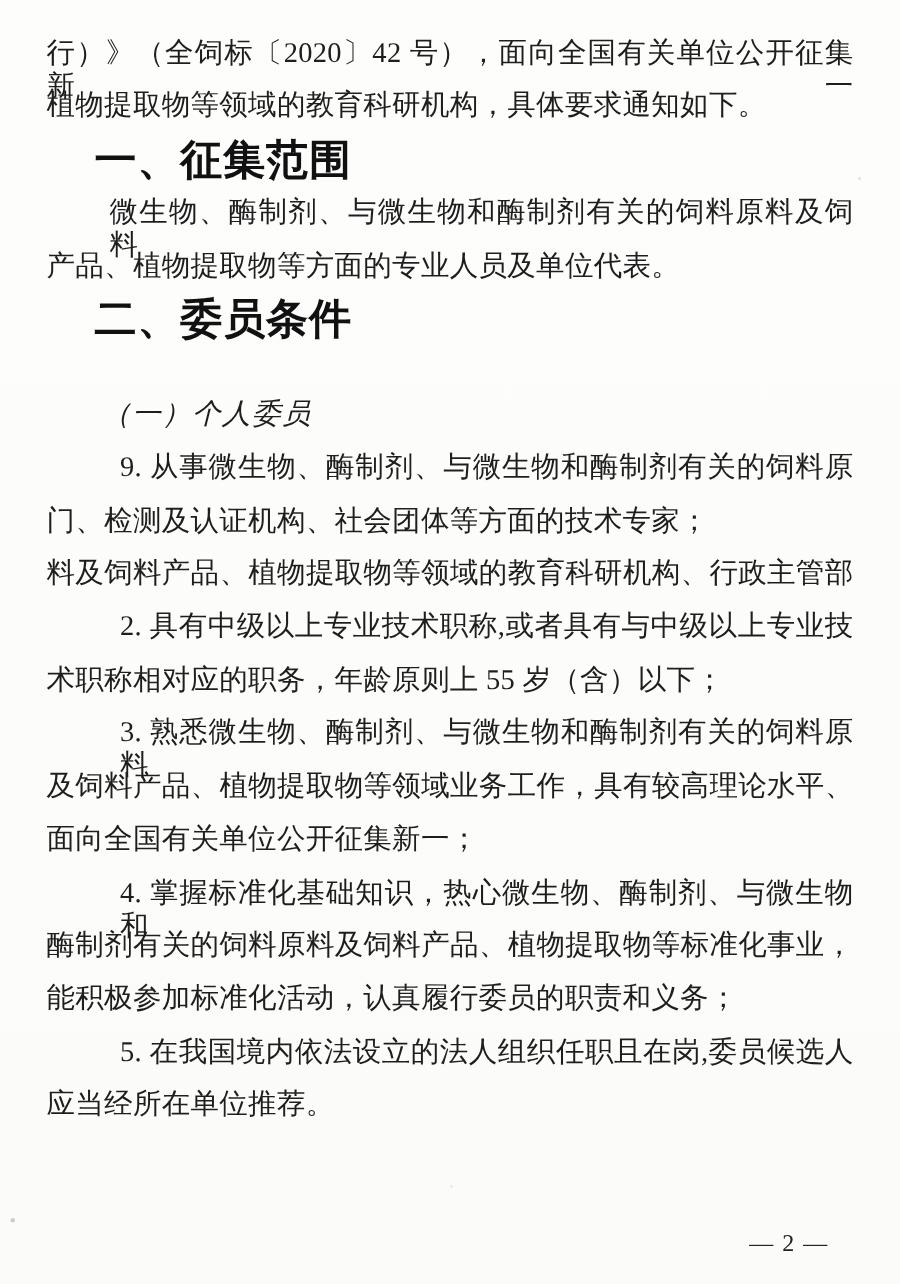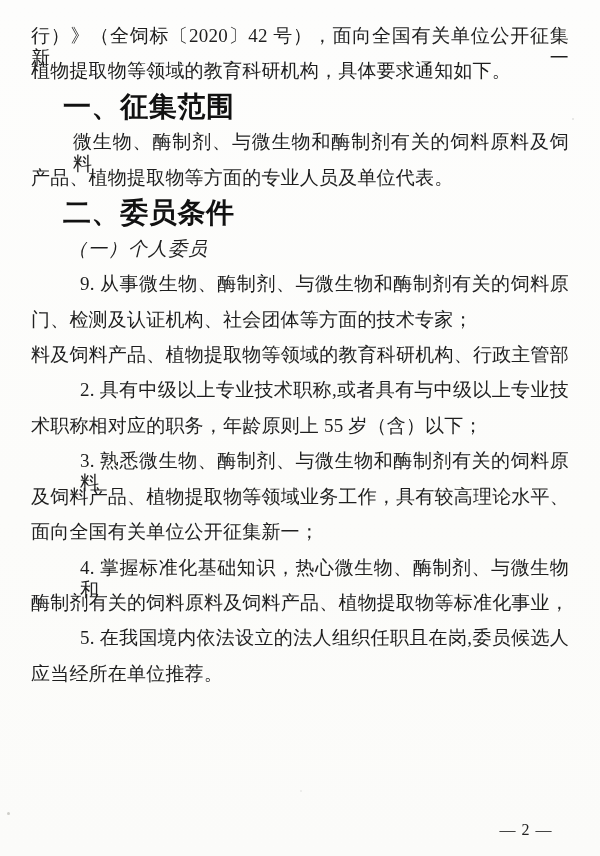--- a/index.html
+++ b/index.html
@@ -50,21 +50,21 @@
     font-size: 28px;
     color: #111;
     letter-spacing: 0.6px;
   }
   
   .k {
     font-style: italic;
     letter-spacing: 1px;
   }
   .ind-h { padding-left: 32px; }  
-  .ind-k { padding-left: 37px; }  
+  .ind-k { padding-left: 37px; margin-top: 28px; }  
   .ind-p { padding-left: 42px; }  
   .ind-n { padding-left: 49px; }  
   .footer {
     position: absolute;
     left: 495px;
     top: 820px;
     width: 62px;
     height: 20px;
     color: #222;
     font-size: 16px;
@@ -99,20 +99,21 @@
     <div class="line j ind-n">9. 从事微生物、酶制剂、与微生物和酶制剂有关的饲料原</div>
     <div class="line">门、检测及认证机构、社会团体等方面的技术专家；</div>
     <div class="line j">料及饲料产品、植物提取物等领域的教育科研机构、行政主管部</div>
     <div class="line j ind-n">2. 具有中级以上专业技术职称,或者具有与中级以上专业技</div>
     <div class="line">术职称相对应的职务，年龄原则上 55 岁（含）以下；</div>
     <div class="line j ind-n">3. 熟悉微生物、酶制剂、与微生物和酶制剂有关的饲料原料</div>
     <div class="line j">及饲料产品、植物提取物等领域业务工作，具有较高理论水平、</div>
     <div class="line">面向全国有关单位公开征集新一；</div>
     <div class="line j ind-n">4. 掌握标准化基础知识，热心微生物、酶制剂、与微生物和</div>
     <div class="line j">酶制剂有关的饲料原料及饲料产品、植物提取物等标准化事业，</div>
+    <div class="line">能积极参加标准化活动，认真履行委员的职责和义务；</div>
     <div class="line j ind-n">5. 在我国境内依法设立的法人组织任职且在岗,委员候选人</div>
     <div class="line">应当经所在单位推荐。</div>
   </div>
 
   <div class="footer">— 2 —</div>
 
   <div class="speck speck-1"></div>
   <div class="speck speck-2"></div>
   <div class="speck speck-3"></div>
 

